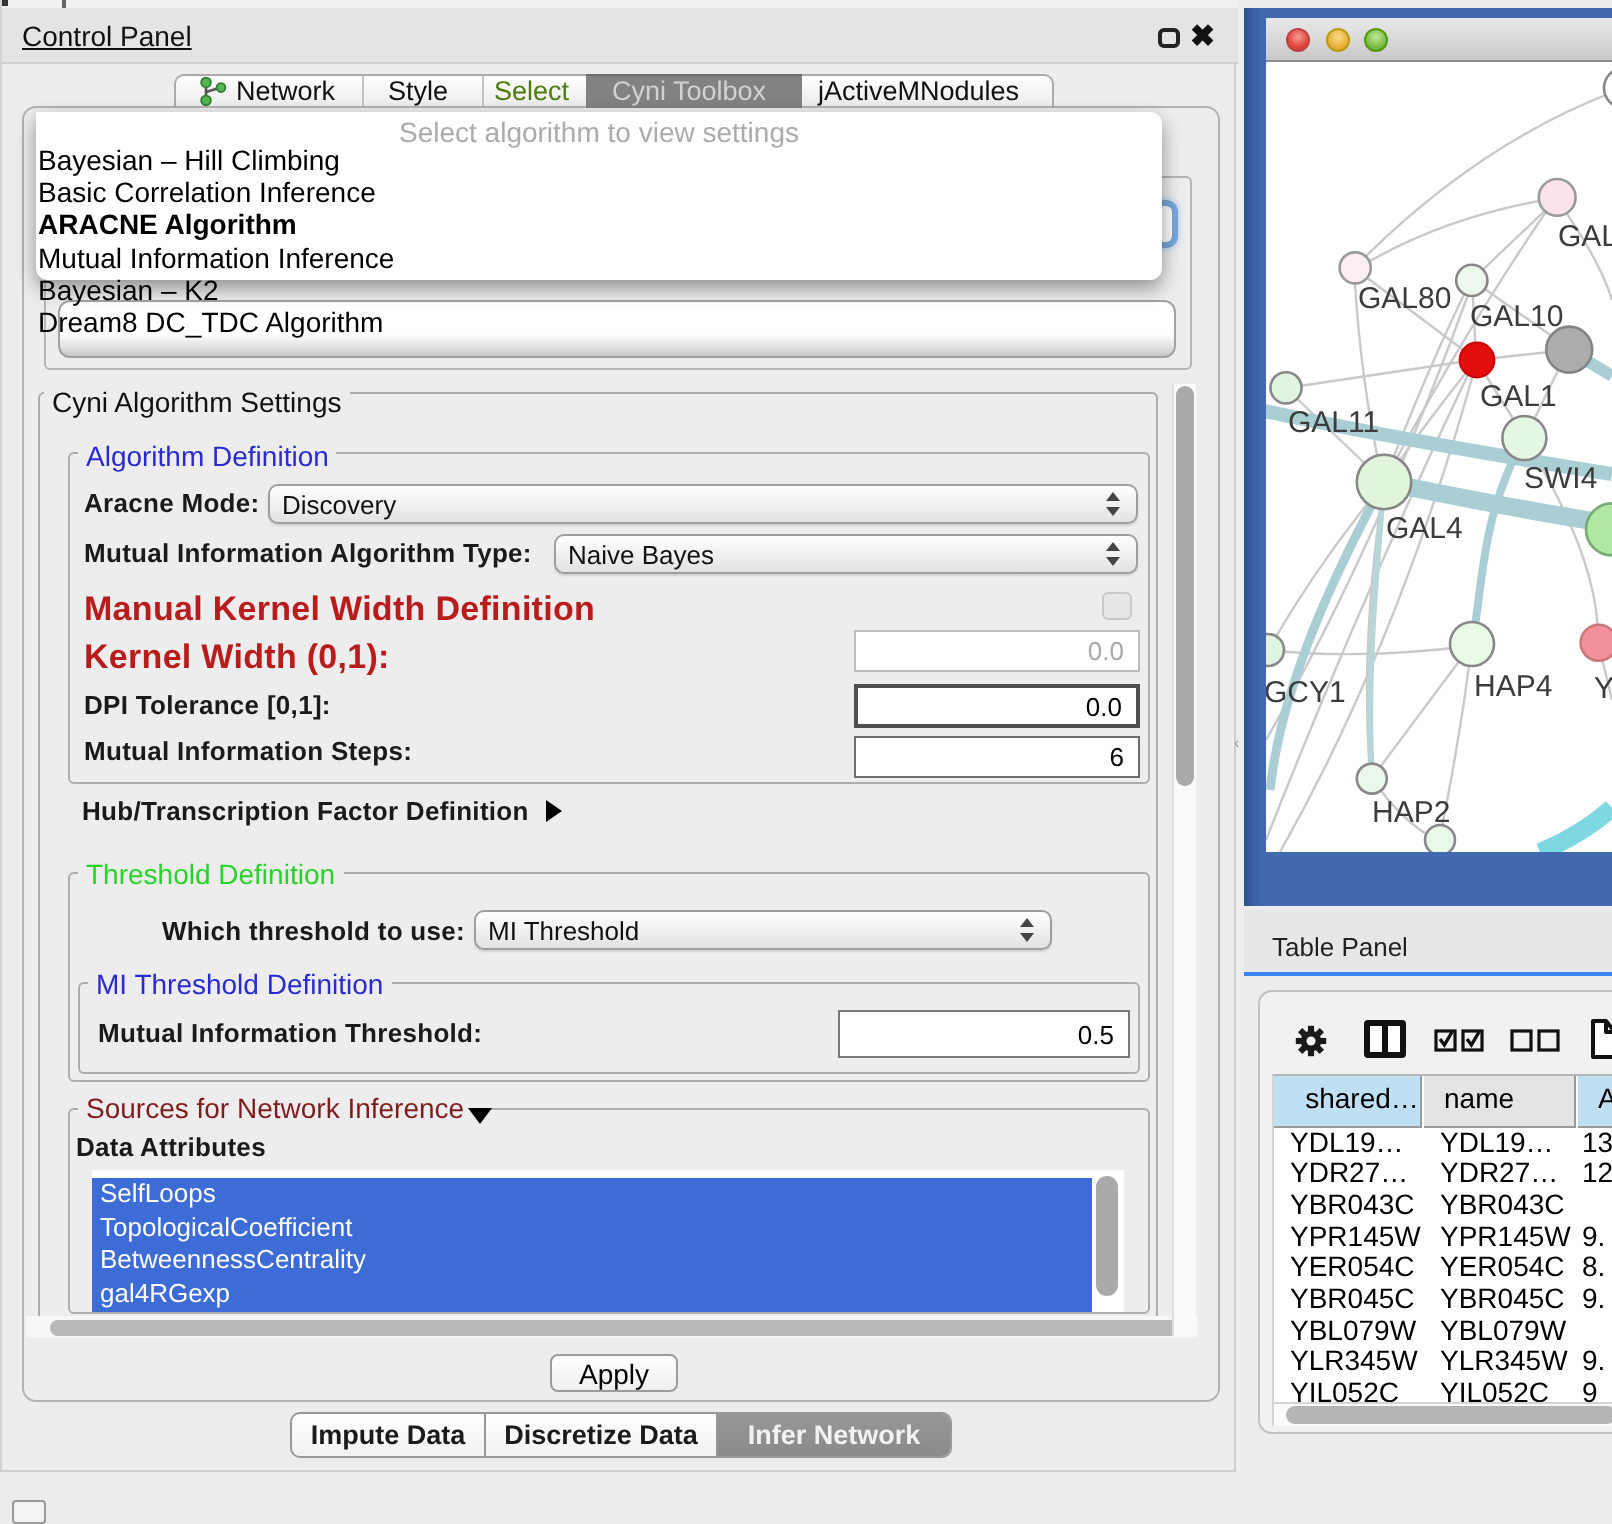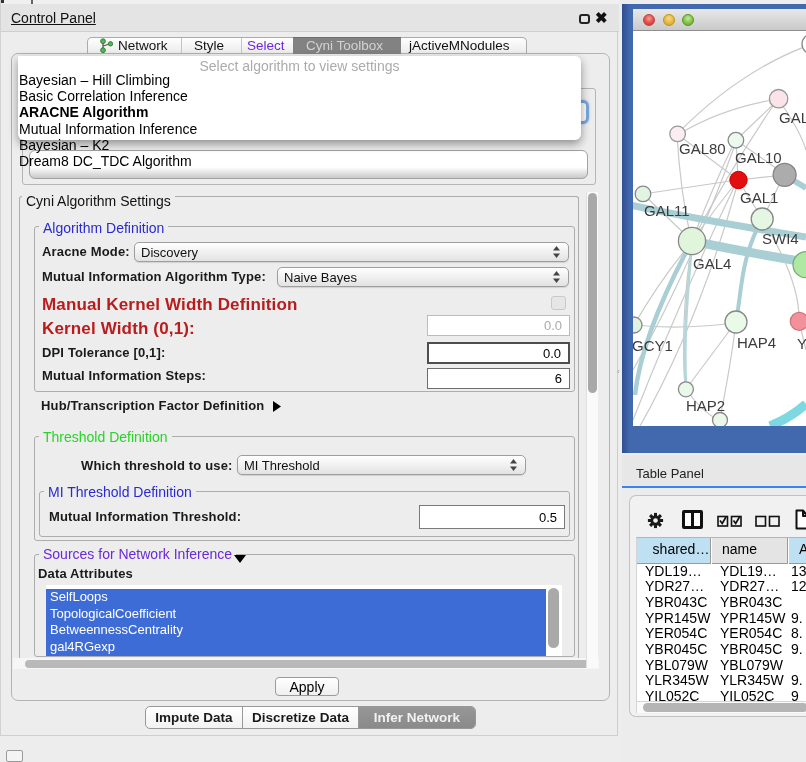--- a/index.html
+++ b/index.html
@@ -41,21 +41,21 @@
     <div class="abs" style="left:12px; top:1px; width:16px; height:15px;">
       <svg width="16" height="15" viewBox="0 0 16 15">
         <path d="M4 4 L4 12 M4 8 L10.5 6" stroke="#555" stroke-width="1.3" fill="none"></path>
         <circle cx="4" cy="3.2" r="2.4" fill="#55B558" stroke="#2E7D32" stroke-width="0.9"></circle>
         <circle cx="11.5" cy="5.8" r="2.2" fill="#55B558" stroke="#2E7D32" stroke-width="0.9"></circle>
         <circle cx="4" cy="12.2" r="2.4" fill="#55B558" stroke="#2E7D32" stroke-width="0.9"></circle>
       </svg>
     </div>
     <div class="abs" style="left:31px; top:0.5px; font-size:13.5px; color:#111;">Network</div>
     <div class="abs" style="left:107px; top:0.5px; font-size:13.5px; color:#111;">Style</div>
-    <div class="abs" style="left:160px; top:0.5px; font-size:13.5px; color:#6d28d9;">Select</div>
+    <div class="abs" style="left:160px; top:0.5px; font-size:13.5px; color:#4d7c0f;">Select</div>
     <div class="abs" style="left:219px; top:0.5px; font-size:13.5px; color:#D2D2D2;">Cyni Toolbox</div>
     <div class="abs" style="left:322px; top:0.5px; font-size:13.5px; color:#111;">jActiveMNodules</div>
   </div>
 
   <div class="abs" style="left:21px; top:88px; width:574px; height:97px; border:1px solid #B5B5B5; border-radius:3px;"></div>
   <div class="abs" style="left:545px; top:100px; width:43px; height:24px; border-radius:6px; border:3px solid #79A7D9; box-shadow:0 0 3px #9DC1E8; background:#FDFDFD;"></div>
   <div class="abs" style="left:28px; top:150px; width:559px; height:29px; border-radius:6px; border:1px solid #A2A2A2; background:linear-gradient(#FFF 60%,#C9C9C9);"></div>
 
   <div class="gbox" style="left:18px; top:196px; width:560px; height:470px; border-bottom:none; border-radius:3px 3px 0 0;"></div>
   <div class="grouptitle" style="left:21px; top:193.5px; color:#111;">Cyni Algorithm Settings</div>
@@ -106,21 +106,21 @@
         <path d="M4.5 13 L1 8.5 L8 8.5 Z" fill="#444"></path>
       </svg>
   </div>
 
   <div class="gbox" style="left:38px; top:491px; width:531px; height:46px;"></div>
   <div class="grouptitle" style="left:43px; top:485px; color:#2A2AD0;">MI Threshold Definition</div>
   <div class="lbl" style="left:48px; top:508.5px;">Mutual Information Threshold:</div>
   <div class="tfield" style="left:418px; top:505px; width:146px; height:24px; border:1px solid #7A7A7A; color:#000;">0.5</div>
 
   <div class="gbox" style="left:33px; top:554px; width:541px; height:103px; border-bottom:1px solid #ADADAD;"></div>
-  <div class="grouptitle" style="left:38px; top:547px; color:#6d28d9; font-weight:normal;">Sources for Network Inference</div>
+  <div class="grouptitle" style="left:38px; top:547px; color:#7f1d1d; font-weight:normal;">Sources for Network Inference</div>
   <div class="abs" style="left:232px; top:550px;"><svg width="14" height="10" viewBox="0 0 14 10">
         <path d="M1 1 L13 1 L7 9 Z" fill="#000"></path>
       </svg></div>
   <div class="lbl" style="left:37px; top:565.5px;">Data Attributes</div>
 
   <div class="abs" style="left:45px; top:585px; width:516px; height:71px; background:#FFFFFF; overflow:hidden;">
     <div class="abs" style="left:0; top:4px; width:500px; height:80px; background:#3E6CD7;"></div>
     <div class="abs" style="left:4px; top:4px; font-size:13px; color:#FFF; line-height:16.7px;">SelfLoops<br>TopologicalCoefficient<br>BetweennessCentrality<br>gal4RGexp</div>
     <div class="abs" style="left:502px; top:3px; width:11px; height:60px; background:#A9A9A9; border-radius:6px;"></div>
   </div>

